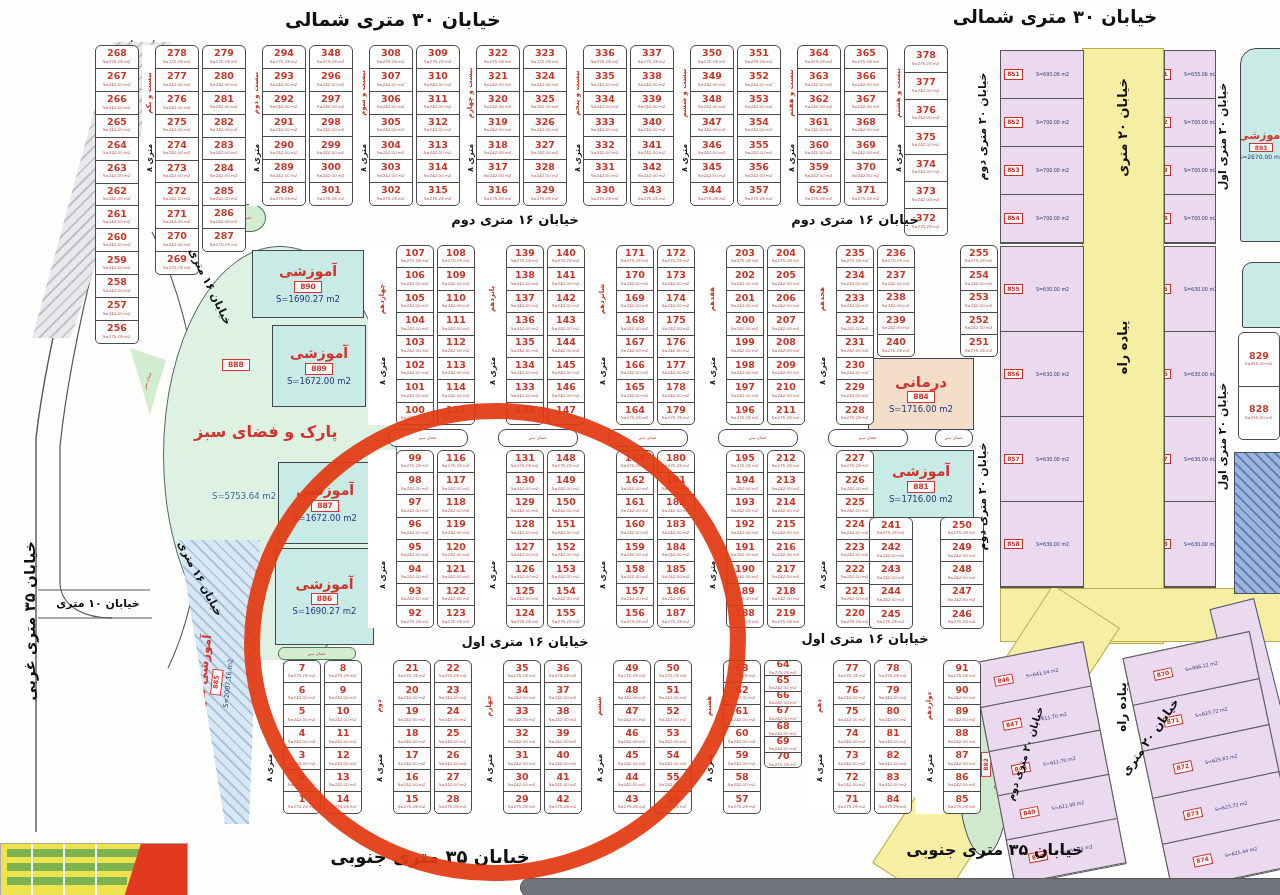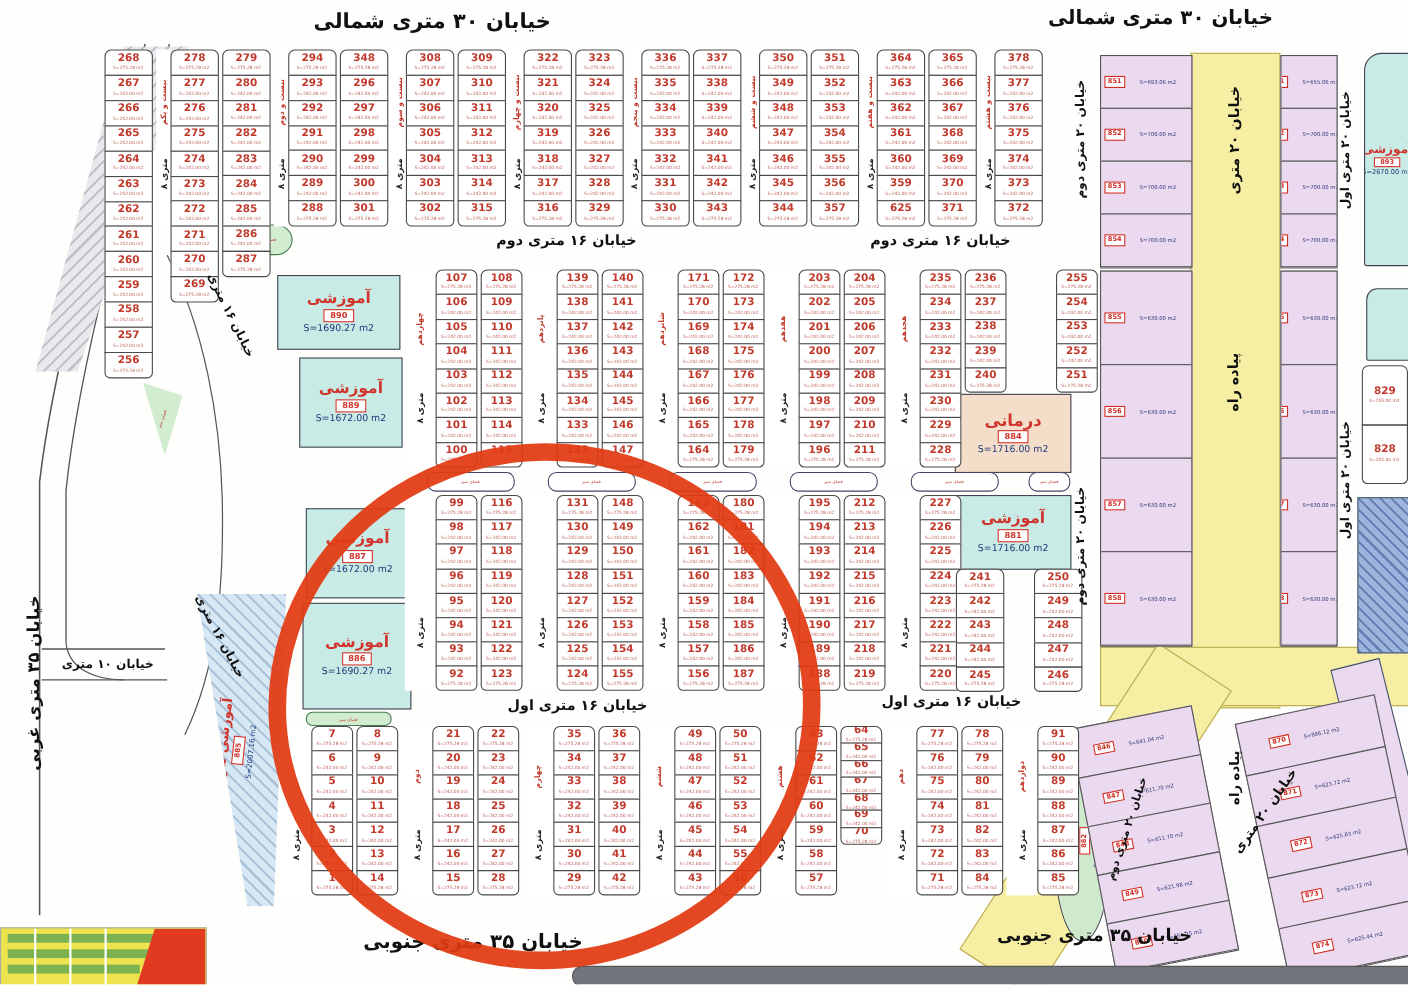--- a/index.html
+++ b/index.html
@@ -64,20 +64,25 @@
     <path d="M152,232 C186,300 200,380 202,452 C204,540 196,610 168,668" stroke="#555" fill="none" stroke-width="1.1"></path>
   </svg>
 
   <div class="wedge hatchgray" style="left:28px;top:42px;width:212px;height:296px;clip-path:polygon(40% 0,68% 0,20% 100%,2% 100%);border:none;">
     <div class="rotcol" style="transform:rotate(62deg);">
       <span class="zlabel" style="font-size:13px;">خدمات شهری _ اداری</span>
       <span class="zcode">895</span>
     </div>
   </div>
 
+  <div class="park">
+    <span class="zcode" style="left:58px;top:112px;">888</span>
+    <span class="zlabel" style="left:30px;top:176px;font-size:16px;">پارک و فضای سبز</span>
+    <span class="zarea" style="left:48px;top:244px;color:#3a6aa0;">S=5753.64 m2</span>
+  </div>
 
   <div class="zone teal" style="left:252px;top:250px;width:110px;height:66px;">
     <span class="zlabel">آموزشی</span>
     <span class="zcode">890</span>
     <span class="zarea">S=1690.27 m2</span>
   </div>
   <div class="zone teal" style="left:272px;top:325px;width:92px;height:80px;">
     <span class="zlabel">آموزشی</span>
     <span class="zcode">889</span>
     <span class="zarea">S=1672.00 m2</span>
@@ -780,21 +785,21 @@
         </div>
         <div class="plot">
           <span class="pnum">371</span>
           <span class="parea">S=275.28 m2</span>
         </div>
       </div>
       <div class="palley" style="left: 891px; top: 45px; width: 13px; height: 161px;">
         <span class="aname">بیست و هشتم</span>
         <span class="am8">۸ متری</span>
       </div>
-      <div class="pcol" style="left: 904px; top: 45px; width: 44px; height: 161px; text-align: right;">
+      <div class="pcol" style="left: 904px; top: 45px; width: 44px; height: 191px; text-align: right;">
         <div class="plot">
           <span class="pnum">378</span>
           <span class="parea">S=275.28 m2</span>
         </div>
         <div class="plot">
           <span class="pnum">377</span>
           <span class="parea">S=242.00 m2</span>
         </div>
         <div class="plot">
           <span class="pnum">376</span>

